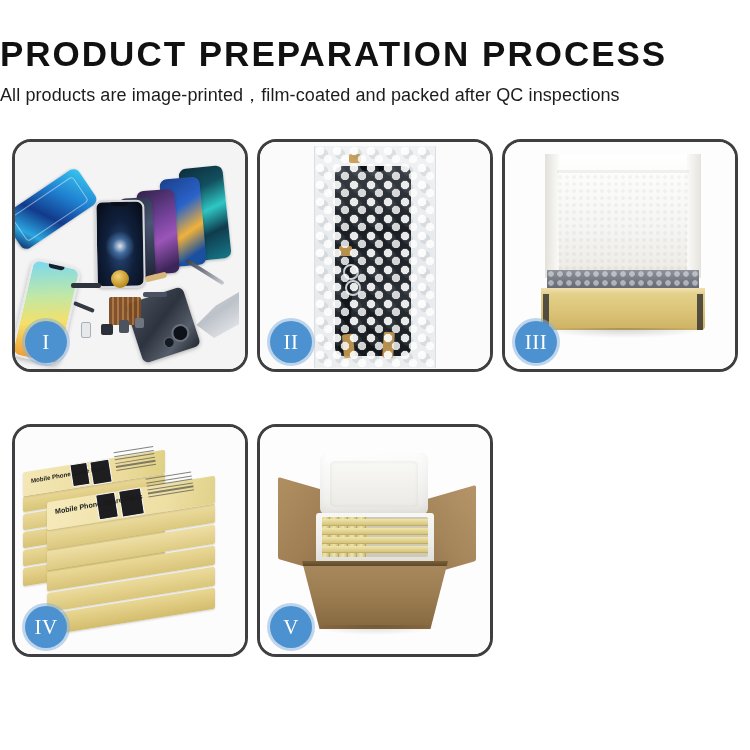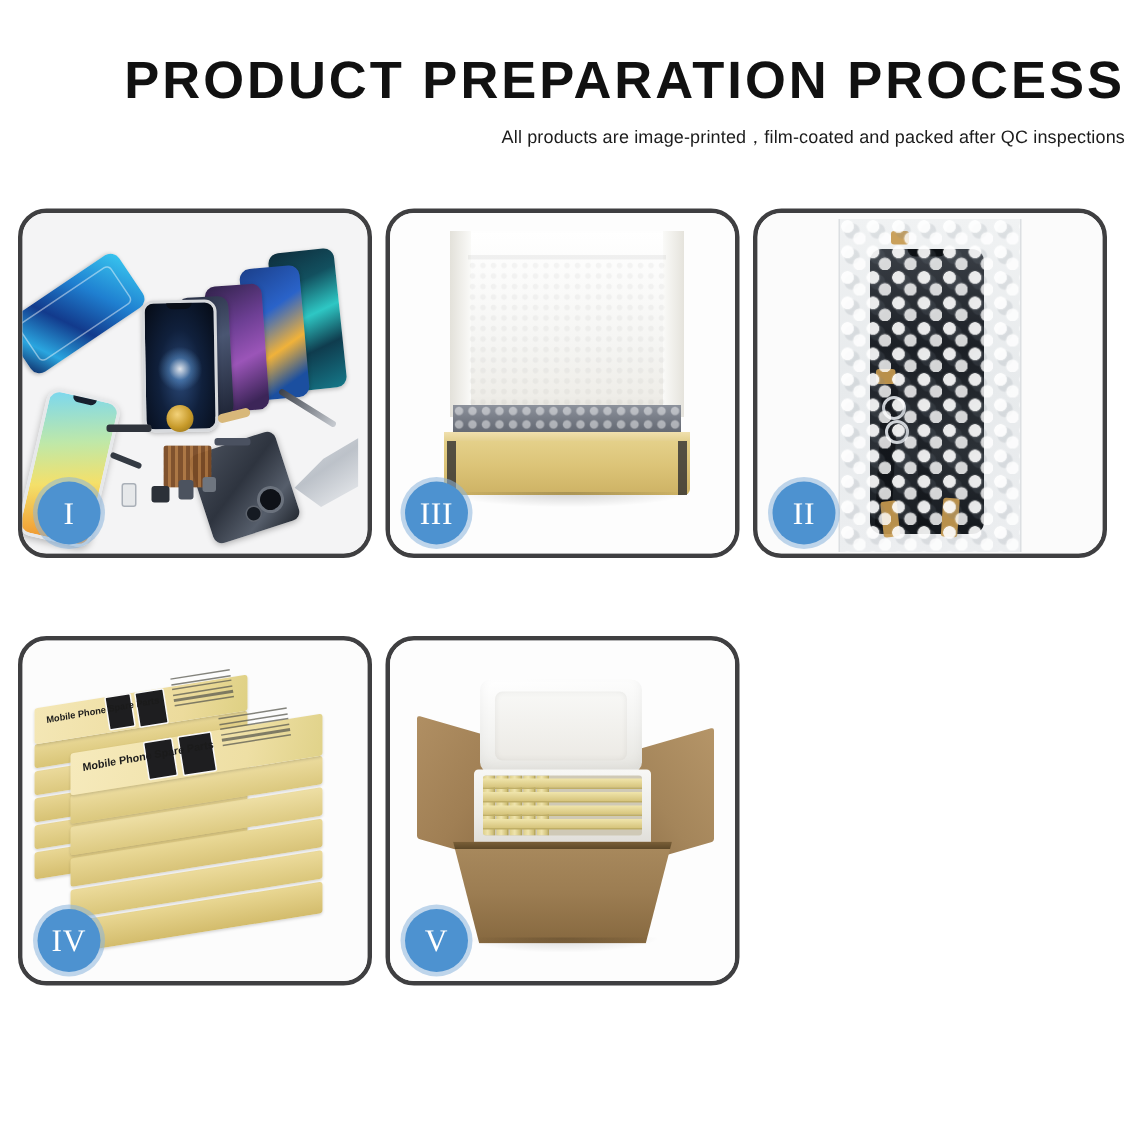--- a/index.html
+++ b/index.html
@@ -10,36 +10,36 @@
   body {
     width: 750px;
     height: 750px;
     font-family: "Liberation Sans", sans-serif;
     overflow: hidden;
     position: relative;
   }
 
   
   .header {
-    text-align: right;
+    text-align: left;
     padding-top: 36px;
   }
   .page-title {
     font-family: "Liberation Sans", sans-serif;
     font-size: 35px;
     font-weight: bold;
     letter-spacing: 2.0px;
     color: #111111;
     line-height: 1.0;
     margin: 0;
     white-space: nowrap;
   }
   .page-subtitle {
     font-family: "Liberation Sans", sans-serif;
-    font-size: 12px;
+    font-size: 18px;
     color: #1c1c1c;
     margin: 12px 0 0 0;
     letter-spacing: 0.1px;
     white-space: nowrap;
   }
 
   
   .grid {
     position: absolute;
     left: 12px;
@@ -381,40 +381,20 @@
       <div class="flex5"></div>
       <div class="flex6"></div>
       <div class="flex7"></div>
       <div class="flex8"></div>
       <div class="probe"></div>
       <div class="tweezer"></div>
     </div>
     <div class="badge">I</div>
   </div>
 
-  <div class="panel p3">
-    <div class="panel-photo">
-      <div class="photo-bg"></div>
-      <div class="lid">
-        <span class="edgeL"></span>
-        <span class="edgeR"></span>
-        <span class="crease"></span>
-        <span class="foamtex"></span>
-      </div>
-      <div class="inner"></div>
-      <div class="boxtop"></div>
-      <div class="boxfront">
-        <span class="tabL"></span>
-        <span class="tabR"></span>
-      </div>
-      <div class="shadow"></div>
-    </div>
-    <div class="badge">III</div>
-  </div>
-
   <div class="panel p2">
     <div class="panel-photo">
       <div class="photo-bg"></div>
       <div class="bag">
         <div class="screen">
           <span class="lcdnotch"></span>
         </div>
         <div class="cable"></div>
         <div class="cable2"></div>
         <div class="conn conn-a"></div>
@@ -423,20 +403,40 @@
         <div class="tape tape-b"></div>
         <div class="tape tape-c"></div>
         <div class="tape tape-d"></div>
         <div class="bubbles2"></div>
         <div class="bubbles"></div>
       </div>
     </div>
     <div class="badge">II</div>
   </div>
 
+  <div class="panel p3">
+    <div class="panel-photo">
+      <div class="photo-bg"></div>
+      <div class="lid">
+        <span class="edgeL"></span>
+        <span class="edgeR"></span>
+        <span class="crease"></span>
+        <span class="foamtex"></span>
+      </div>
+      <div class="inner"></div>
+      <div class="boxtop"></div>
+      <div class="boxfront">
+        <span class="tabL"></span>
+        <span class="tabR"></span>
+      </div>
+      <div class="shadow"></div>
+    </div>
+    <div class="badge">III</div>
+  </div>
+
   <div class="panel p4">
     <div class="panel-photo">
       <div class="photo-bg"></div>
 
       <div class="stackbox b-back-6"></div>
       <div class="stackbox b-back-5"></div>
       <div class="stackbox b-back-4"></div>
       <div class="stackbox b-back-3"></div>
       <div class="stackbox b-back-2"></div>
       <div class="stackbox b-back-top"></div>

